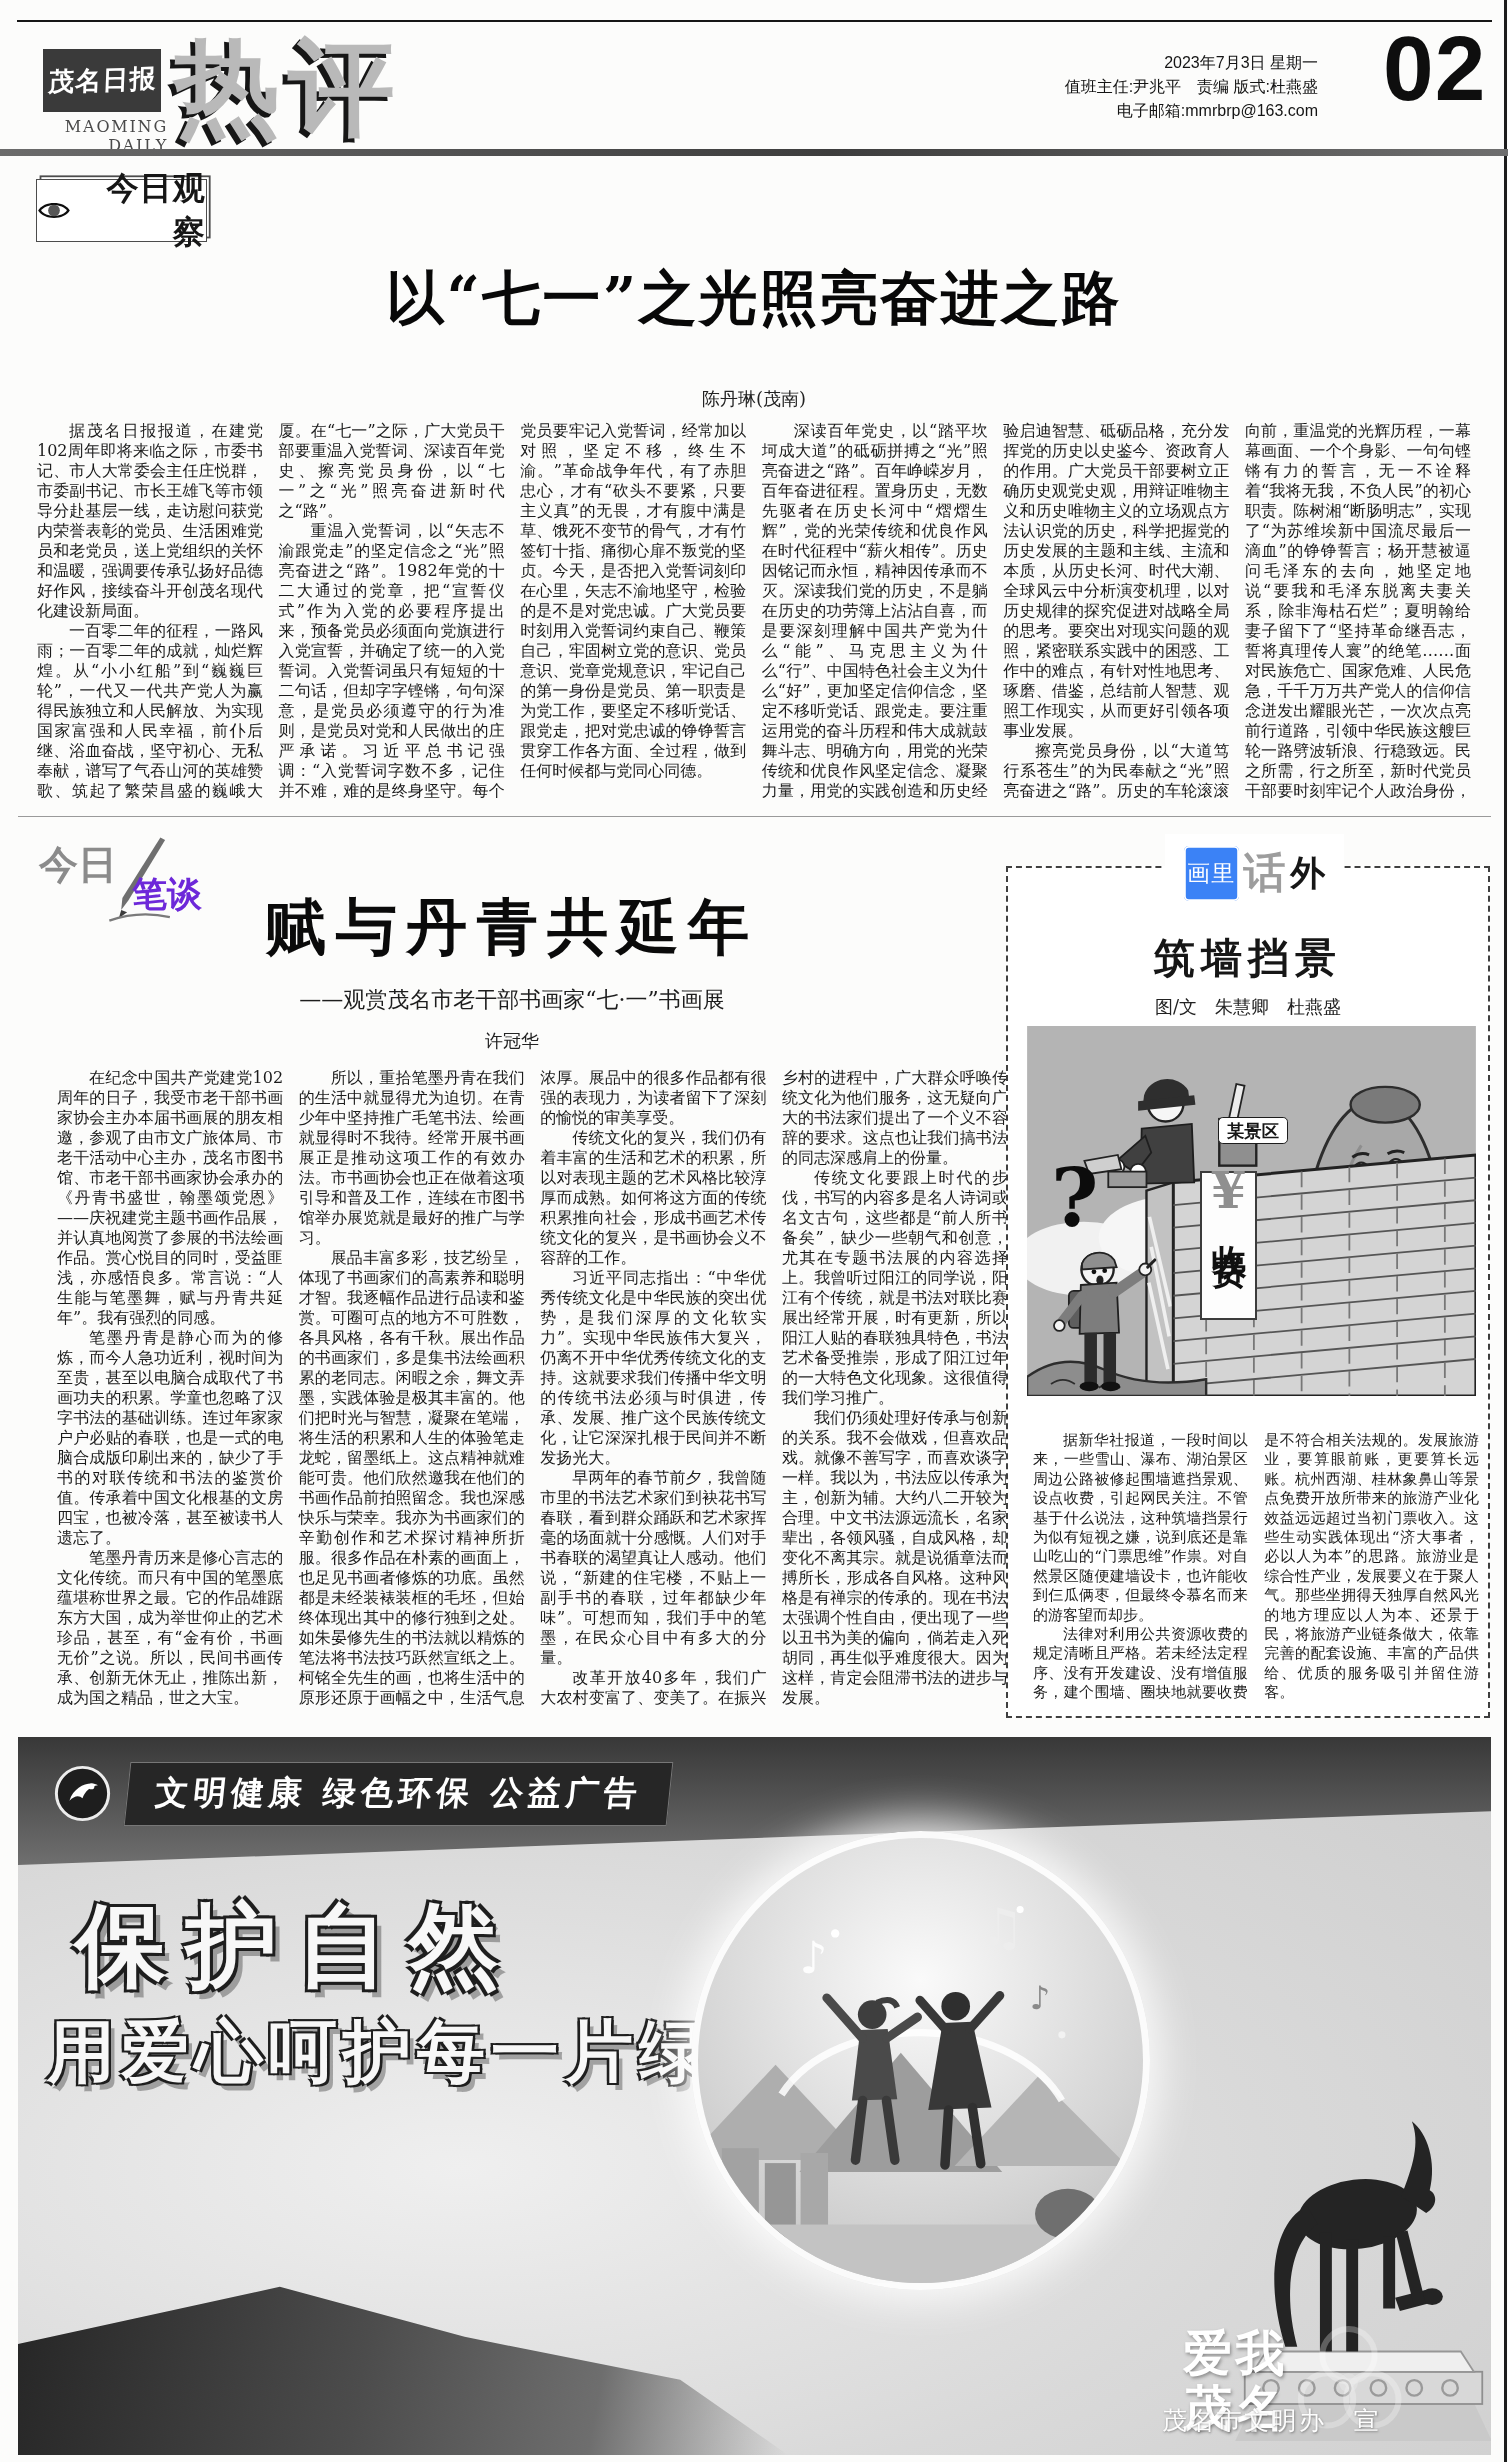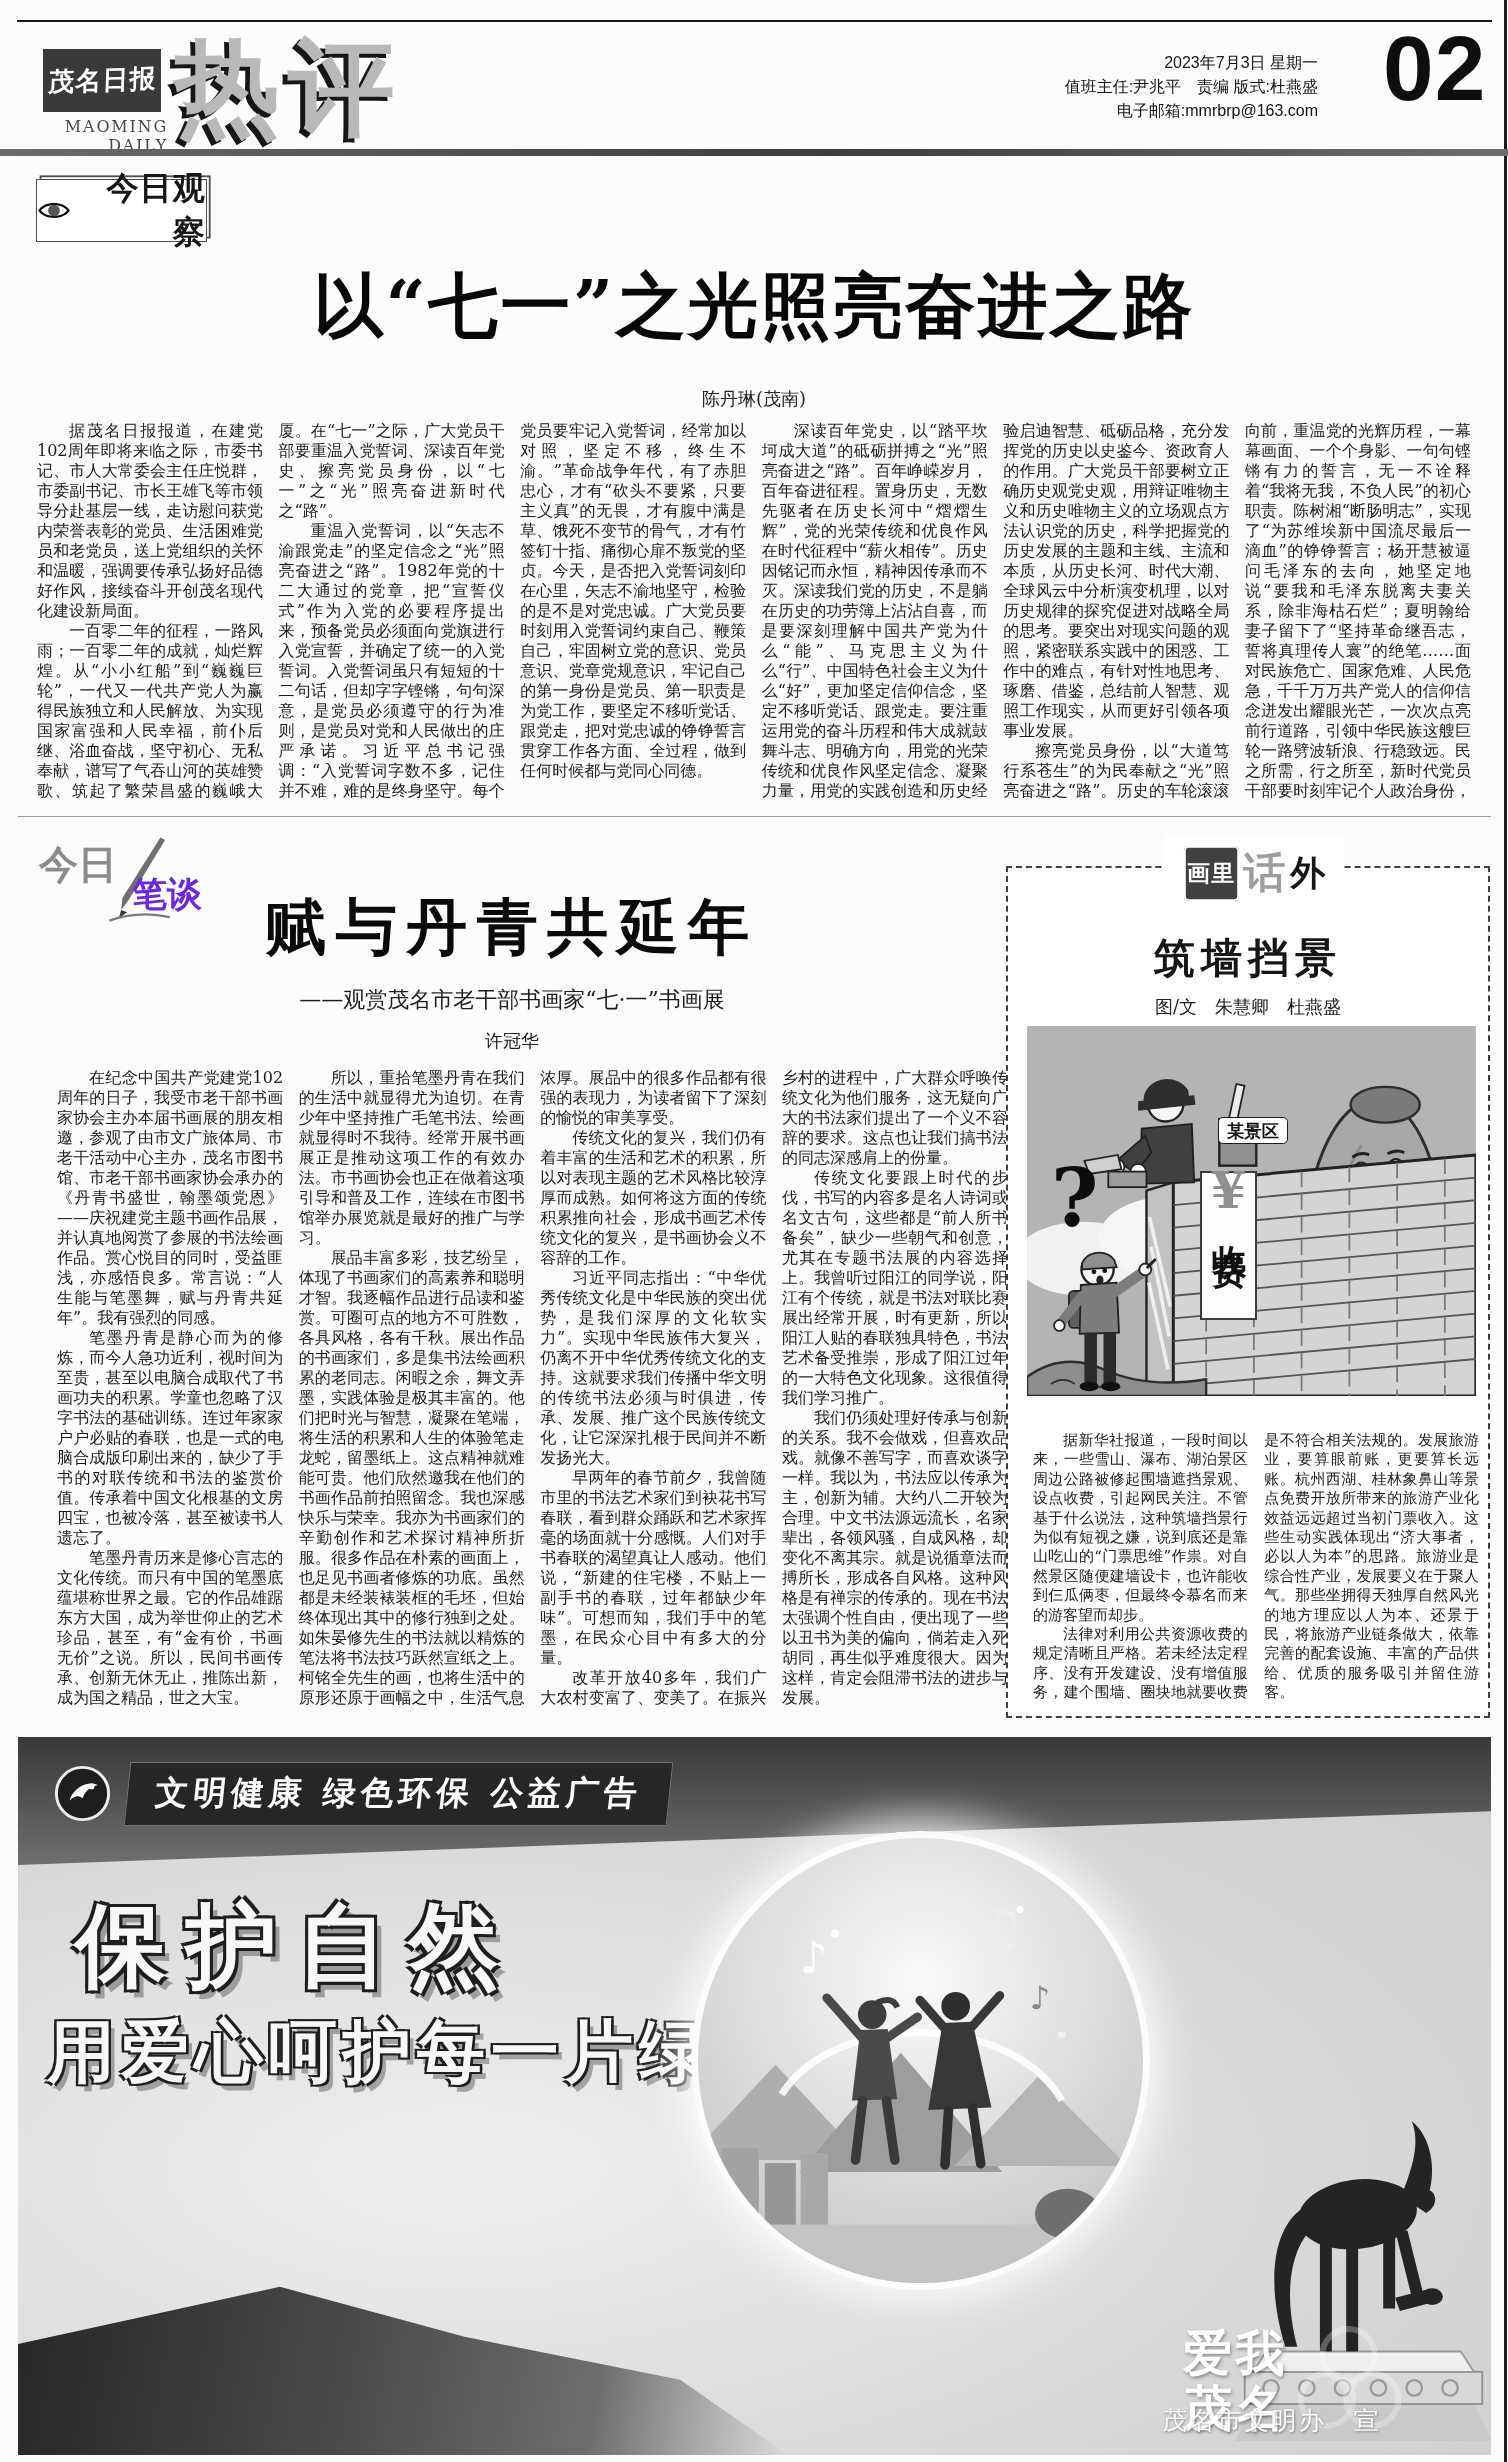--- a/index.html
+++ b/index.html
@@ -28,21 +28,21 @@
   .page-number { top:23px; right:21.5px; font-size:91px; font-weight:bold; color:#0e0e0e;
     letter-spacing:1.2px; line-height:1; }
   .header-rule { left:0; top:149px; width:1508px; height:7.2px;
     background:linear-gradient(90deg,#6b6b6b,#3d3d3d 55%,#6e6e6e); }
 
   
   .observe-badge { left:36px; top:179px; width:171px; height:63px; border:1.8px solid #4c4c4c;
     display:flex; align-items:center; justify-content:center; gap:6px; background:#fff;
     box-shadow:3.6px -3.6px 0 -1.8px #fff, 3.6px -3.6px 0 0 #4c4c4c; }
   .observe-badge .txt { font-size:32px; font-weight:900; letter-spacing:1.2px;text-align:right; }
-  .main-headline { left:0; top:260px; width:1508px; text-align:center; font-size:70px;
+  .main-headline { left:0; top:260px; width:1508px; text-align:center; font-size:58px;
     font-weight:900; letter-spacing:2.4px; color:#080808; }
   .main-byline { left:0; top:387px; width:1508px; text-align:center; font-size:18px; color:#222; }
   .article-1 { left:37px; top:421px; width:1434px; height:389px; overflow:hidden;
     column-count:6; column-gap:15.5px; font-size:16px; line-height:20px;
     text-align:justify; color:#1b1b1b; }
   .article-1 p, .article-2 p, .cartoon-copy p { text-indent:2em; }
   .divider-1 { left:18px; top:816px; width:1473px; height:1.2px; background:#9a9a9a; }
 
   
   .bitan-badge { left:39px; top:838px; width:191px; height:95px; }
@@ -54,22 +54,22 @@
   .bitan-subtitle { margin-top:15.5px; font-size:22px; color:#1d1d1d; }
   .bitan-author { margin-top:14.3px; font-size:18px; color:#222; }
   .article-2 { left:37px; top:1068px; width:951px; height:648px; overflow:hidden;
     column-count:4; column-gap:15.5px; font-size:16px; line-height:20px;
     text-align:justify; color:#1b1b1b;margin-left:20px; }
 
   
   .cartoon-box { left:1006px; top:866px; width:484px; height:852px; border:2.4px dashed #3f3f3f; background:#fff; }
   .cartoon-badge { left:1165px; top:834px; width:179px; height:78px; background:#fff;
     display:flex; align-items:center; justify-content:center; gap:4.8px; }
-  .cartoon-badge .stamp { width:55px; height:55px; background:#404040; border-radius:4.8px;
-    color:#fff; font-size:23px; font-weight:700; display:flex; align-items:center;
+  .cartoon-badge .stamp { width:55px; height:55px; background:#3b82f6; border-radius:4.8px;
+    color:#fff; font-size:23px; font-weight:400; display:flex; align-items:center;
     justify-content:center; letter-spacing:1.2px; box-shadow:0 0 0 1.8px #fff inset; }
   .cartoon-badge .t3 { font-size:42px; font-weight:900; color:#9d9d9d; }
   .cartoon-badge .t4 { font-size:35px; font-weight:900; color:#161616; }
   .cartoon-title { left:1006px; top:931px; width:484px; text-align:center; font-size:41px;
     font-weight:900; letter-spacing:6px; }
   .cartoon-byline { left:1006px; top:995px; width:484px; text-align:center; font-size:18px; color:#222; }
   .cartoon-art { left:1027px; top:1026px; width:449px; height:370px; overflow:hidden; }
   .lbl-scenic { left:1218px; top:1117px; width:70px; height:27.4px; background:#fff;
     border:1.8px solid #1d1d1d; border-radius:4.8px; display:flex; align-items:center;
     justify-content:center; font-size:17.3px; font-weight:900; }

